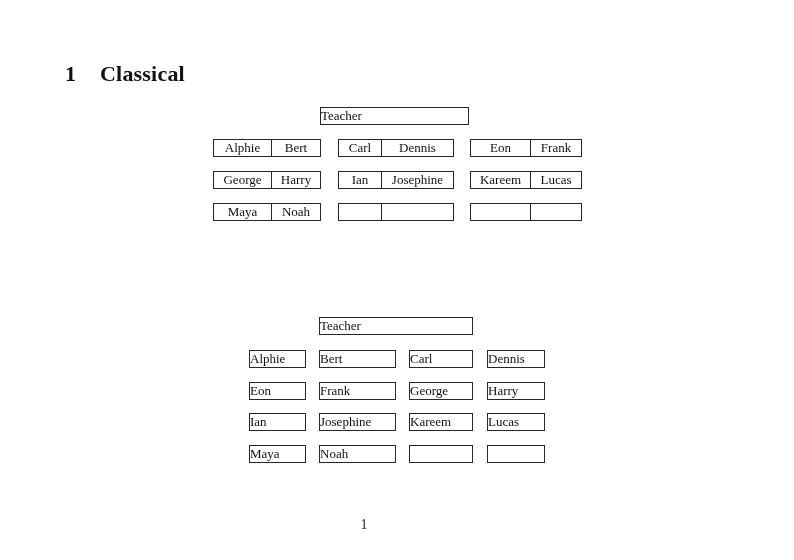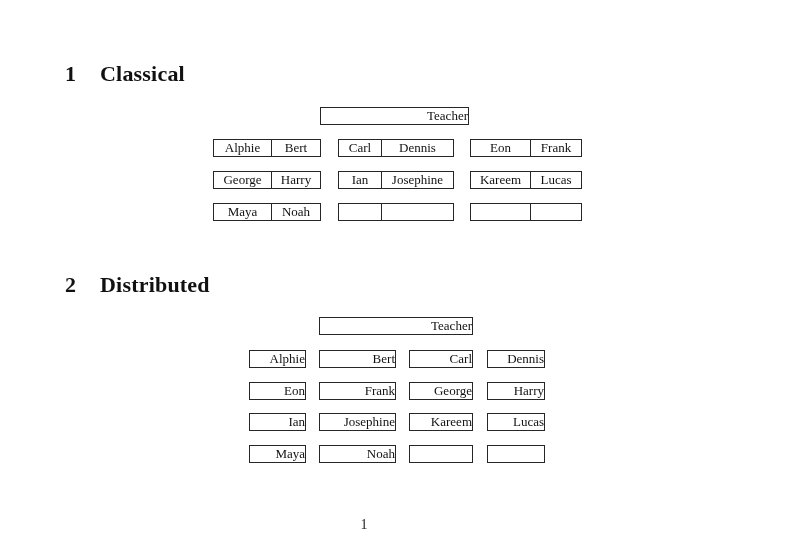--- a/index.html
+++ b/index.html
@@ -31,21 +31,21 @@
   .sec2 { left: 65px; top: 272px; }
 
   .box {
     position: absolute;
     box-sizing: border-box;
     border: 1px solid #262626;
     background: #ffffff;
     height: 18px;
     font-size: 13px;
     line-height: 16px;
-    text-align: right;
+    text-align: left;
     white-space: nowrap;
   }
   .teacher1 { left: 320px; top: 107px; width: 149px; }
   .teacher2 { left: 319px; top: 317px; width: 154px; }
 
   
   .ctable {
     position: absolute;
     box-sizing: border-box;
     border: 1px solid #262626;
@@ -135,23 +135,20 @@
   </div>
   <div class="ctable cr2 cx1">
     <span class="seat s1"></span>
     <span class="seat s2"></span>
   </div>
   <div class="ctable cr2 cx2">
     <span class="seat s1"></span>
     <span class="seat s2"></span>
   </div>
 
-  <div class="sec sec2">
-    <span class="secnum">2</span><span>Distributed</span>
-  </div>
 
   <div class="box teacher2">Teacher</div>
 
   <div class="box dr0 dx0">Alphie</div>
   <div class="box dr0 dx1">Bert</div>
   <div class="box dr0 dx2">Carl</div>
   <div class="box dr0 dx3">Dennis</div>
 
   <div class="box dr1 dx0">Eon</div>
   <div class="box dr1 dx1">Frank</div>

